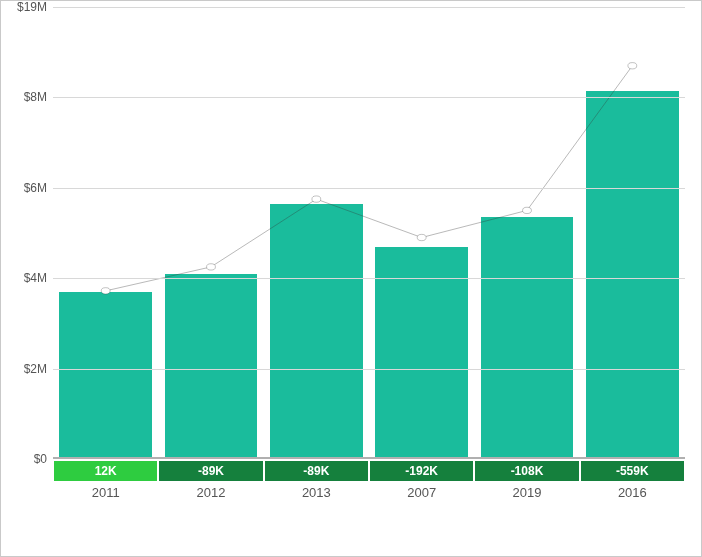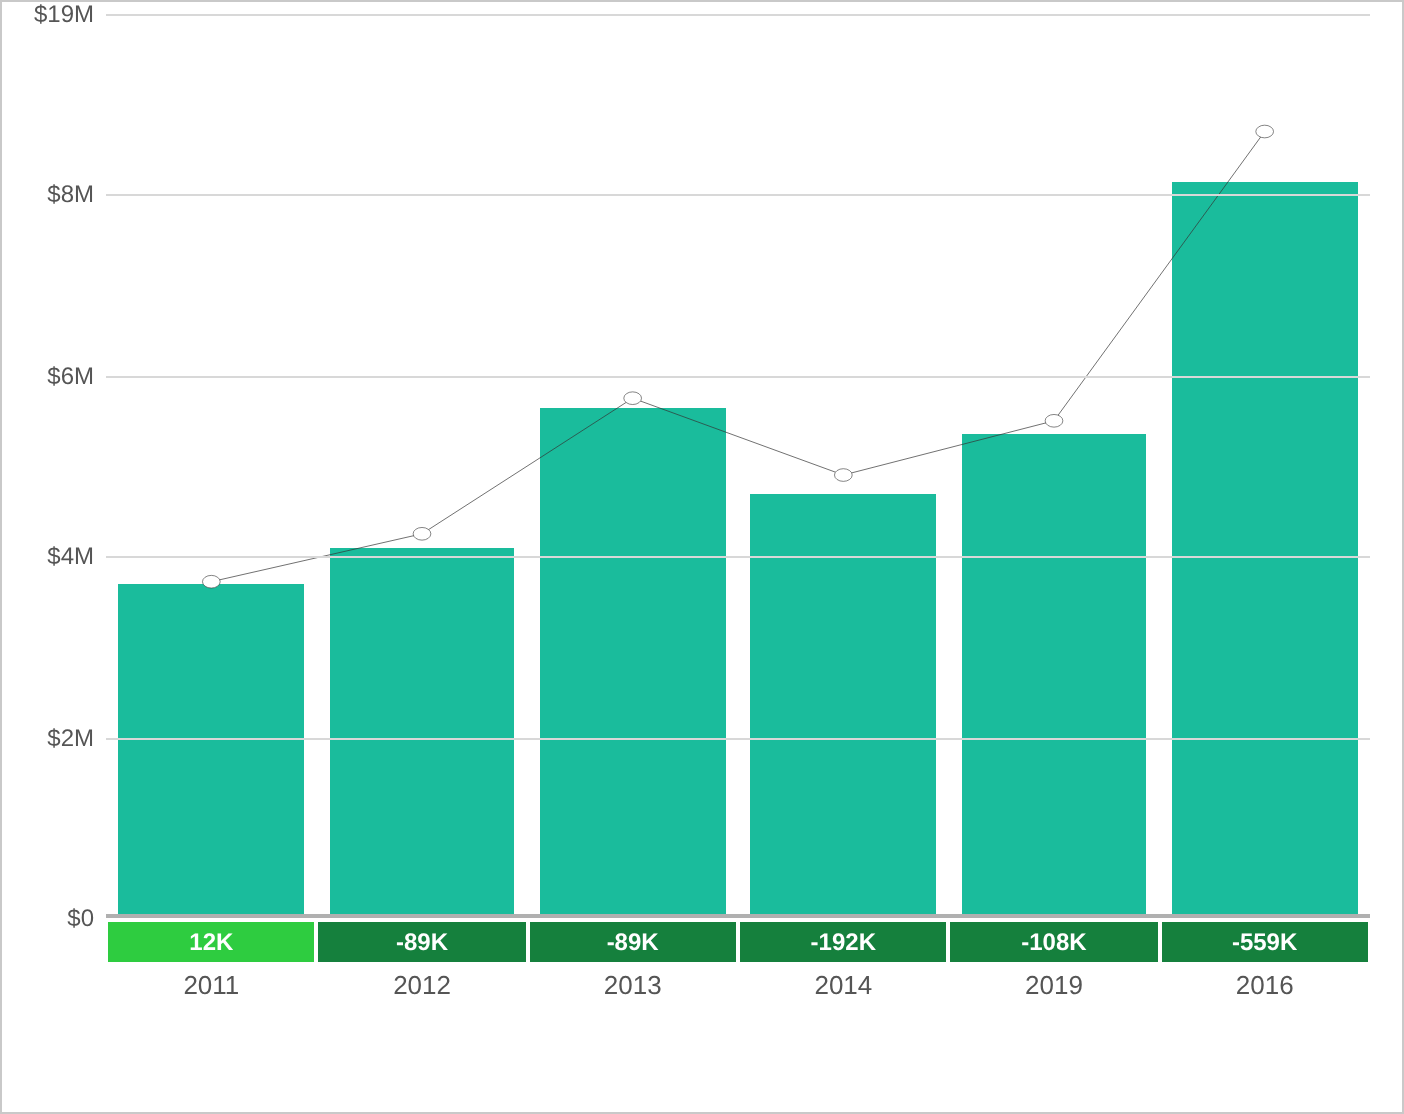--- a/index.html
+++ b/index.html
@@ -181,17 +181,17 @@
         <div class="badge neg">-108K</div>
       </div>
       <div class="badge-slot">
         <div class="badge neg">-559K</div>
       </div>
     </div>
   <div class="xaxis-row" id="xaxis">
       <div class="x-label">2011</div>
       <div class="x-label">2012</div>
       <div class="x-label">2013</div>
-      <div class="x-label">2014</div>
+      <div class="x-label">2007</div>
       <div class="x-label">2019</div>
       <div class="x-label">2016</div>
     </div>
 </div>
 
 </body></html>

